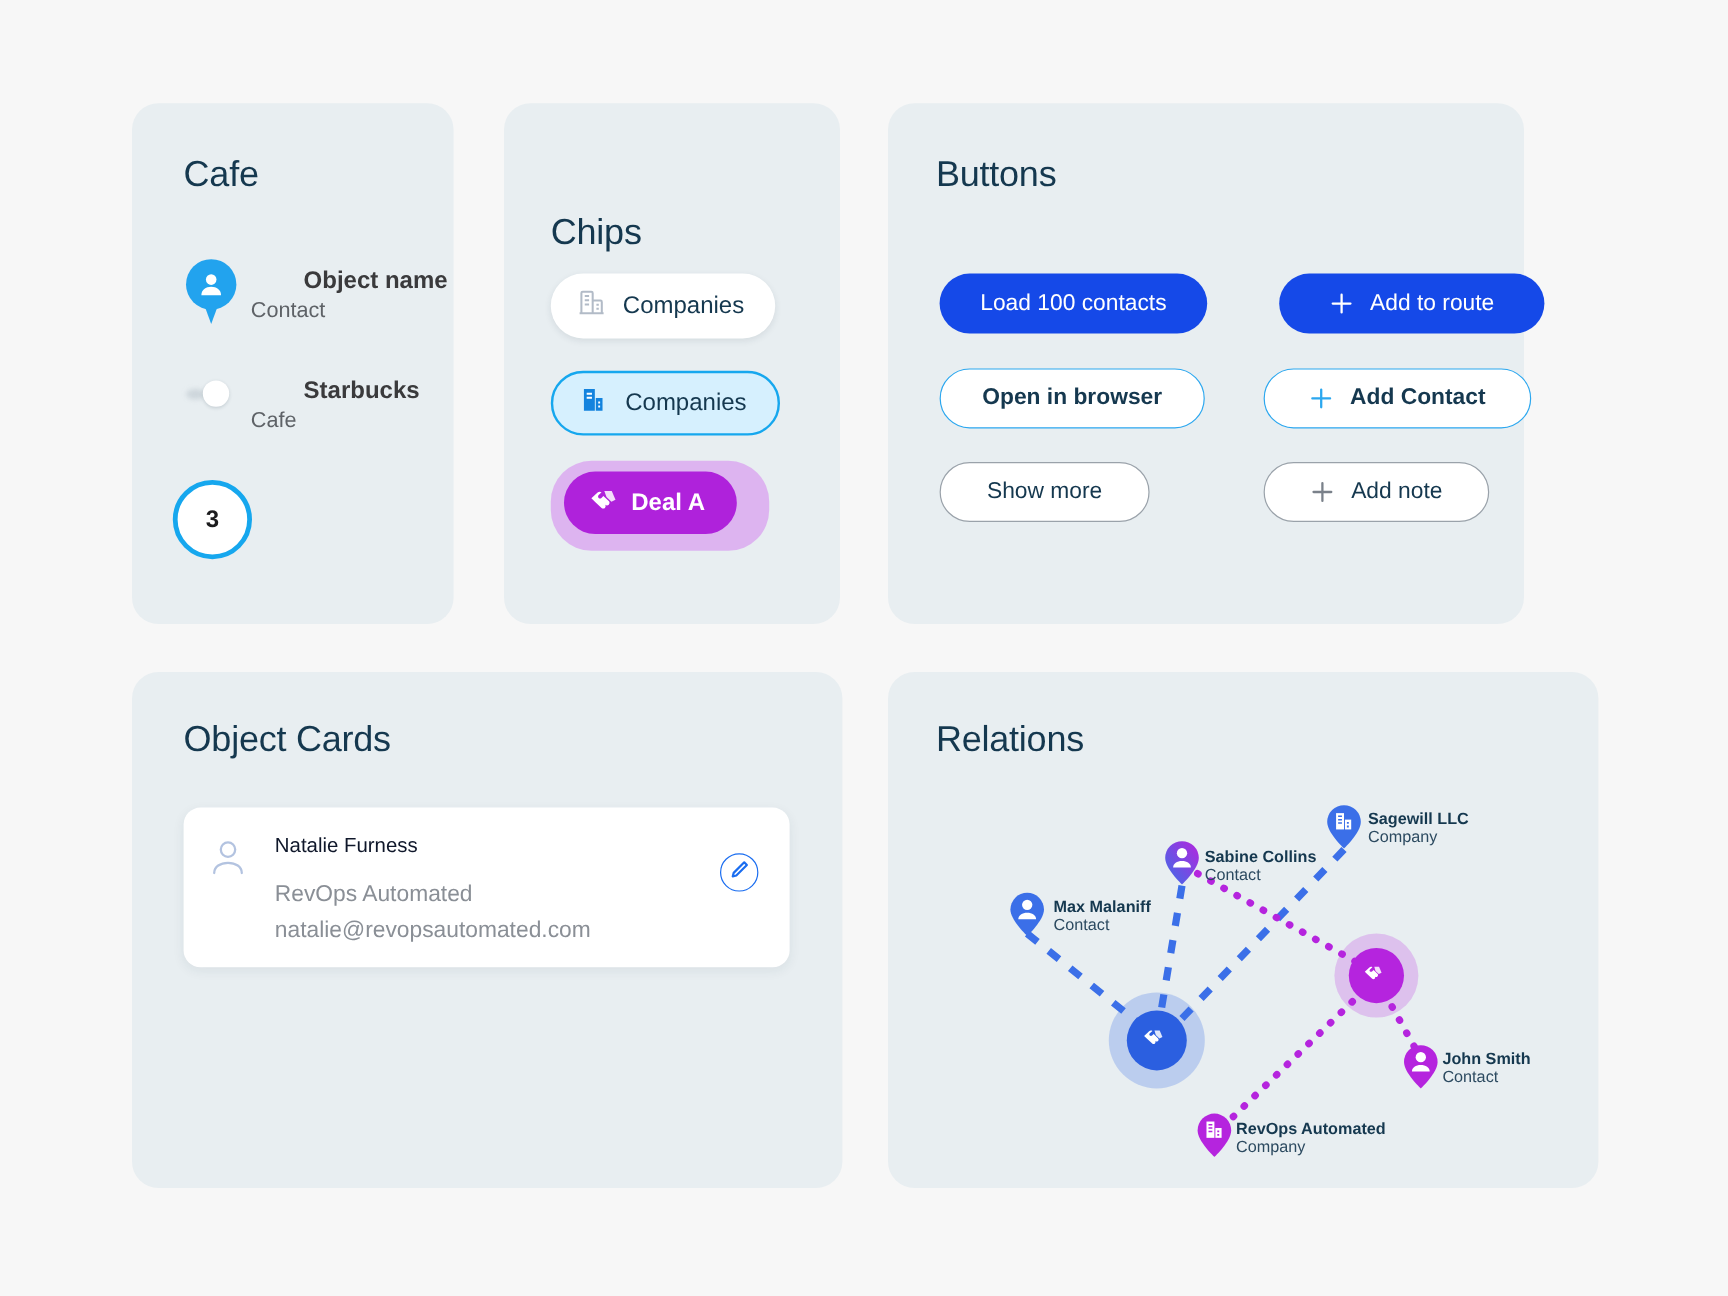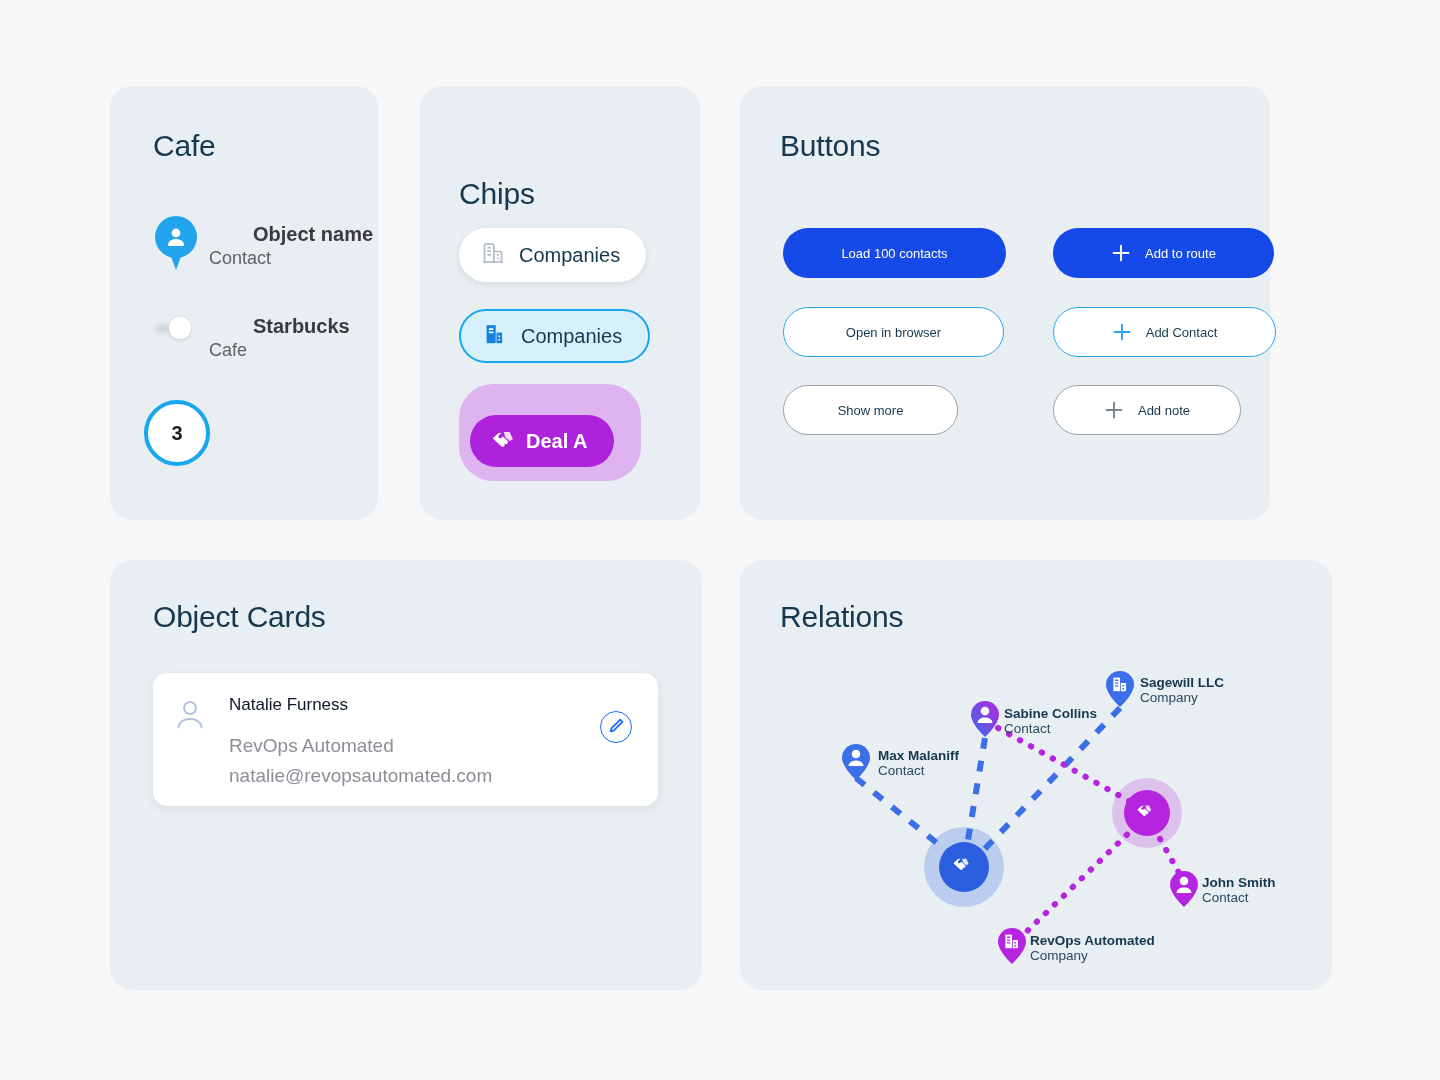--- a/index.html
+++ b/index.html
@@ -144,21 +144,21 @@
     box-shadow: 0 2px 6px rgba(30,50,70,.10);
   }
   .chip-active {
     background: #D6F0FE;
     border: 2px solid #16A7EE;
   }
   .chip-deal-wrap {
     position: absolute;
     background: #DDB4F0;
     border-radius: 34px;
-    padding: 31px 27px 14px 11px;
+    padding: 9px 27px 14px 11px;
     display: inline-block;
   }
   .chip-deal {
     display: inline-flex;
     align-items: center;
     gap: 12px;
     height: 52px;
     padding: 0 26px 0 20px;
     border-radius: 26px;
     background: #AF22DB;
@@ -173,30 +173,31 @@
   #panel-buttons .panel-title { left: 40px; top: 43px; }
 
   .btn {
     position: absolute;
     display: inline-flex;
     align-items: center;
     justify-content: center;
     gap: 14px;
     height: 50px;
     border-radius: 25px;
-    font-size: 13px;
+    font-size: 19px;
     padding: 0 28px;
     white-space: nowrap;
     font-family: "Liberation Sans", sans-serif;
   }
   .btn-primary { background: #1549E8; color: #FFFFFF; border: none; }
   .btn-outline-blue {
     background: #FFFFFF;
     color: #15384F;
     border: 1.6px solid #2BA7EF;
+    font-weight: bold;
   }
   .btn-outline-gray {
     background: #FFFFFF;
     color: #15384F;
     border: 1.6px solid #9AA2AA;
   }
   .plus { display: inline-block; line-height: 0; }
 
   
   #panel-objectcards { left: 110px; top: 560px; width: 592px; height: 430px; }
@@ -334,21 +335,21 @@
     </div>
   </section>
 
   <section class="panel" id="panel-buttons">
     <h2 class="panel-title">Buttons</h2>
 
     <button class="btn btn-primary" style="left:43px; top:142px; width:223px;">
       <span>Load 100 contacts</span>
     </button>
 
-    <button class="btn btn-primary" style="left:313px; top:142px; width:221px;">
+    <button class="btn btn-primary" style="left:326px; top:142px; width:221px;">
       <span class="plus">
         <svg width="20" height="20" viewBox="0 0 20 20">
             <path d="M10 2.6v14.8M2.6 10h14.8" stroke="#fff" stroke-width="1.9" stroke-linecap="round"></path>
           </svg>
       </span>
       <span>Add to route</span>
     </button>
 
     <button class="btn btn-outline-blue" style="left:43px; top:221px; width:221px;">
       <span>Open in browser</span>

